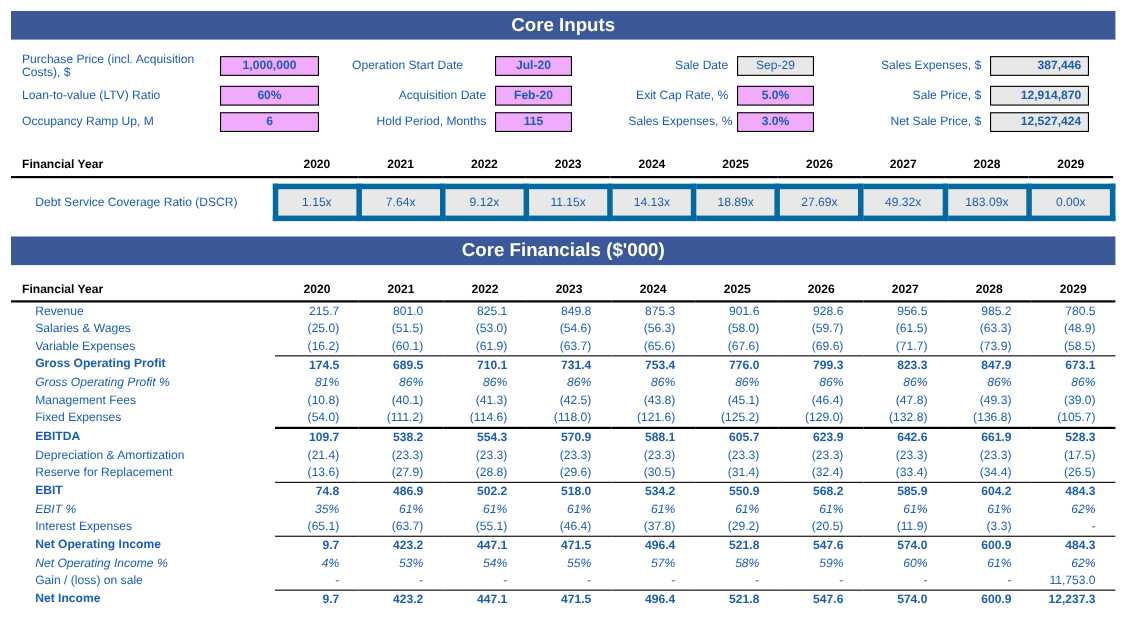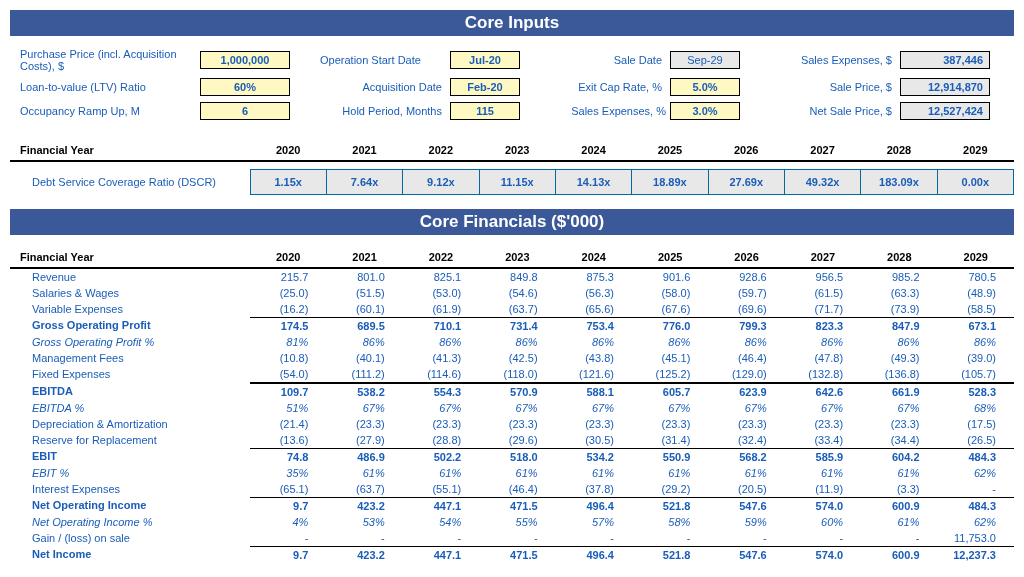--- a/index.html
+++ b/index.html
@@ -26,21 +26,21 @@
     row-gap: 6px;
     align-items: center;
     margin-bottom: 20px;
     padding-left: 10px;
   }
   .label-blue {
     color: #1a5db8;
     font-size: 11px;
   }
   .yellow-box {
-    background: #fef9c3;
+    background: #f0abfc;
     border: 1.5px solid black;
     text-align: center;
     padding: 2px;
     color: #1a5db8;
     font-weight: bold;
   }
   .gray-box {
     background: #e8e8e8;
     border: 1.5px solid black;
     text-align: center;
@@ -91,22 +91,22 @@
     padding-left: 22px;
   }
   td.left3 {
     text-align: left;
     padding-left: 22px;
     font-style: italic;
     margin-top: 12px;
   }
   tr.dscr td {
     background: #e8e8e8;
-    border: 1px solid #0369a1;
-    font-weight: bold;
+    border: 5px solid #0369a1;
+    font-weight: normal;
     padding: 6px 4px;
   }
   tr.dscr td.left {
     background: white;
     border: none;
     font-weight: normal;
     padding-left: 22px;
   }
   tr.bold td {
     font-weight: bold;
@@ -349,33 +349,20 @@
           <td class="num-r">538.2</td>
           <td class="num-r">554.3</td>
           <td class="num-r">570.9</td>
           <td class="num-r">588.1</td>
           <td class="num-r">605.7</td>
           <td class="num-r">623.9</td>
           <td class="num-r">642.6</td>
           <td class="num-r">661.9</td>
           <td class="num-r">528.3</td>
         </tr>
-  <tr class="italic">
-          <td class="left3">EBITDA %</td>
-          <td class="num-r">51%</td>
-          <td class="num-r">67%</td>
-          <td class="num-r">67%</td>
-          <td class="num-r">67%</td>
-          <td class="num-r">67%</td>
-          <td class="num-r">67%</td>
-          <td class="num-r">67%</td>
-          <td class="num-r">67%</td>
-          <td class="num-r">67%</td>
-          <td class="num-r">68%</td>
-        </tr>
   <tr>
           <td class="left2">Depreciation &amp; Amortization</td>
           <td class="num-r">(21.4)</td>
           <td class="num-r">(23.3)</td>
           <td class="num-r">(23.3)</td>
           <td class="num-r">(23.3)</td>
           <td class="num-r">(23.3)</td>
           <td class="num-r">(23.3)</td>
           <td class="num-r">(23.3)</td>
           <td class="num-r">(23.3)</td>

